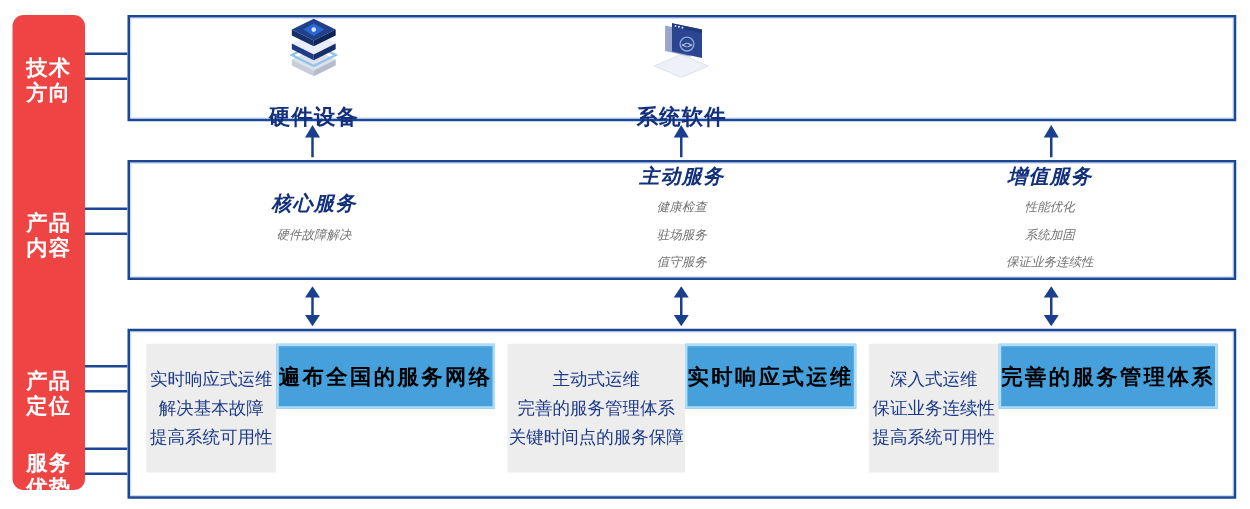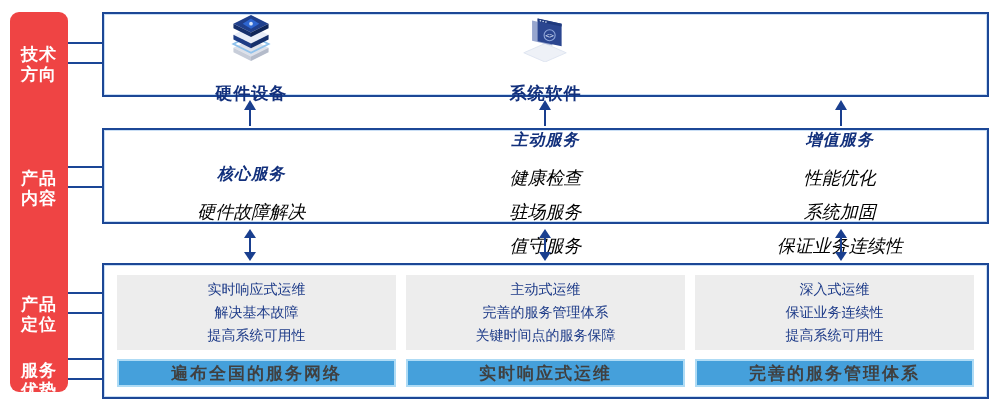--- a/index.html
+++ b/index.html
@@ -28,32 +28,32 @@
   .box-top{top:12px;height:85px;}
   .box-mid{top:128px;height:96px;}
   .box-bottom{top:263px;height:136px;padding:10px 13px;grid-gap:10px;}
   
   .tcell{display:flex;flex-direction:column;align-items:center;justify-content:flex-end;padding-bottom:8px;}
   .tcell svg{display:block;}
   .tlabel{font-size:17px;font-weight:700;color:#12307c;letter-spacing:1px;margin-top:20px;}
   
   .mcell{display:flex;flex-direction:column;align-items:center;justify-content:center;text-align:center;font-style:italic;}
   .mtitle{font-size:16px;font-weight:700;color:#12307c;letter-spacing:1px;margin-bottom:4px;}
-  .mitem{font-size:18px;color:#000000;line-height:22px;margin-top:12px;}
-  
-  .bcell{display:flex;flex-direction:column;min-width:0;}
+  .mitem{font-size:10px;color:#737373;line-height:22px;}
+  
+  .bcell{display:flex;flex-direction:row;min-width:0;}
   .graybox{
     flex:1;background:#ededed;margin-bottom:9px;display:flex;flex-direction:column;
     align-items:center;justify-content:center;text-align:center;
     font-size:14px;color:#1c3a88;line-height:23px;
   }
   .banner{
-    height:28px;background:#45a0db;border:2px solid #aedbf5;box-sizing:border-box;
+    height:52px;background:#45a0db;border:2px solid #aedbf5;box-sizing:border-box;
     display:flex;align-items:center;justify-content:center;
-    color:#404040;font-size:17px;font-weight:700;letter-spacing:2px;
+    color:#000000;font-size:17px;font-weight:700;letter-spacing:2px;
   }
   
   .arrows{position:absolute;left:102px;width:887px;display:grid;grid-template-columns:repeat(3,1fr);}
   .arrows-1{top:100px;height:26px;}
   .arrows-2{top:229px;height:32px;}
   .acell{display:flex;align-items:center;justify-content:center;}
 </style>
 </head>
 <body>
 

